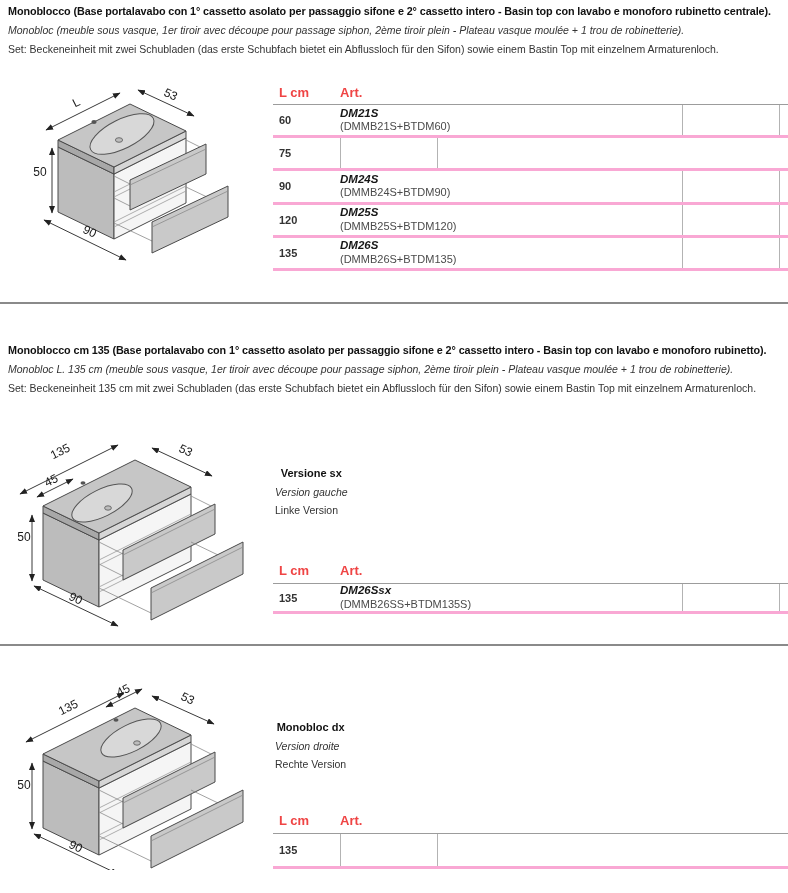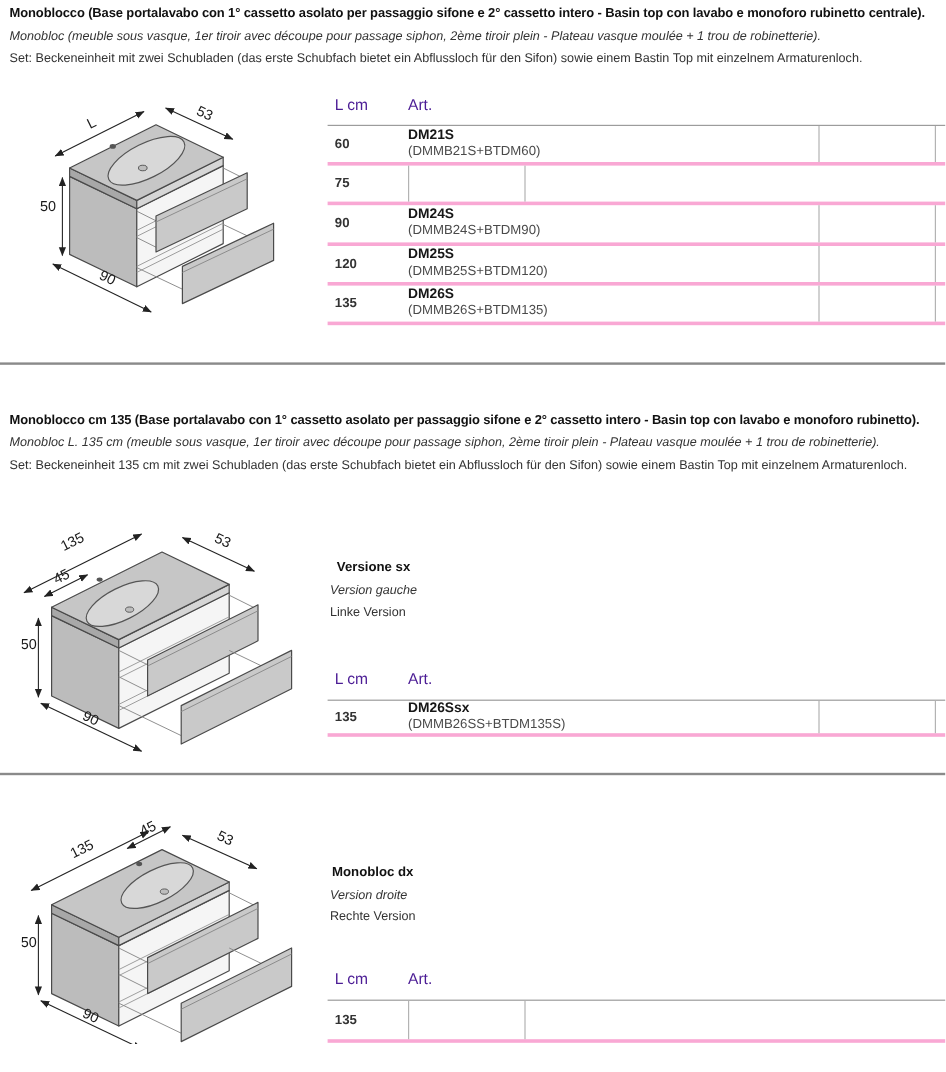--- a/index.html
+++ b/index.html
@@ -16,27 +16,27 @@
   .divider{position:absolute;left:0;right:0;height:2px;background:#8a8a8a;}
   
   .diag{position:absolute;}
   .diag text{font-family:"Liberation Sans",sans-serif;font-size:12px;fill:#1a1a1a;}
   .dimline{stroke:#222;stroke-width:0.9;}
   .outl{stroke:#4a4a4a;stroke-width:1;stroke-linejoin:round;}
   .rail{stroke:#9a9a9a;stroke-width:0.8;fill:none;}
   .conn{stroke:#8a8a8a;stroke-width:0.8;fill:none;}
   
   .tbl{position:absolute;left:273px;right:0;}
-  .thead{display:flex;align-items:flex-start;font-weight:normal;font-size:13px;color:#4c1d95;}
+  .thead{display:flex;align-items:center;font-weight:bold;font-size:13px;color:#ef4444;}
   .thead .hc1{width:67px;padding-left:6px;box-sizing:border-box;}
   .tbody{border-top:1px solid #9c9c9c;}
   .trow{display:flex;align-items:center;border-bottom:3px solid #f9a8d4;box-sizing:border-box;}
   .cl{width:67px;padding-left:6px;box-sizing:border-box;font-weight:bold;font-size:11px;color:#333;}
   .ca{width:342px;box-sizing:border-box;font-size:11px;line-height:13.5px;}
-  .code{font-weight:bold;font-size:11.5px;color:#161616;}
+  .code{font-weight:bold;font-size:11.5px;color:#161616;font-style:italic;}
   .combo{font-size:11px;color:#4a4a4a;}
   .ce1{width:97px;border-left:1px solid #b3b3b3;align-self:stretch;box-sizing:border-box;}
   .ce2{flex:1;border-left:1px solid #b3b3b3;align-self:stretch;box-sizing:border-box;}
   .tbl-s1 .thead{height:24px;} .tbl-s1 .trow{height:33.2px;}
   .tbl-s2 .thead{height:25px;} .tbl-s2 .trow{height:30px;}
   .tbl-s3 .thead{height:25px;} .tbl-s3 .trow{height:35px;}
   
   .variant{position:absolute;left:275px;}
   .v1{font-size:11px;font-weight:bold;color:#111;line-height:19px;text-align:center;}
   .v2{font-size:10.5px;font-style:italic;color:#333;line-height:18px;}

